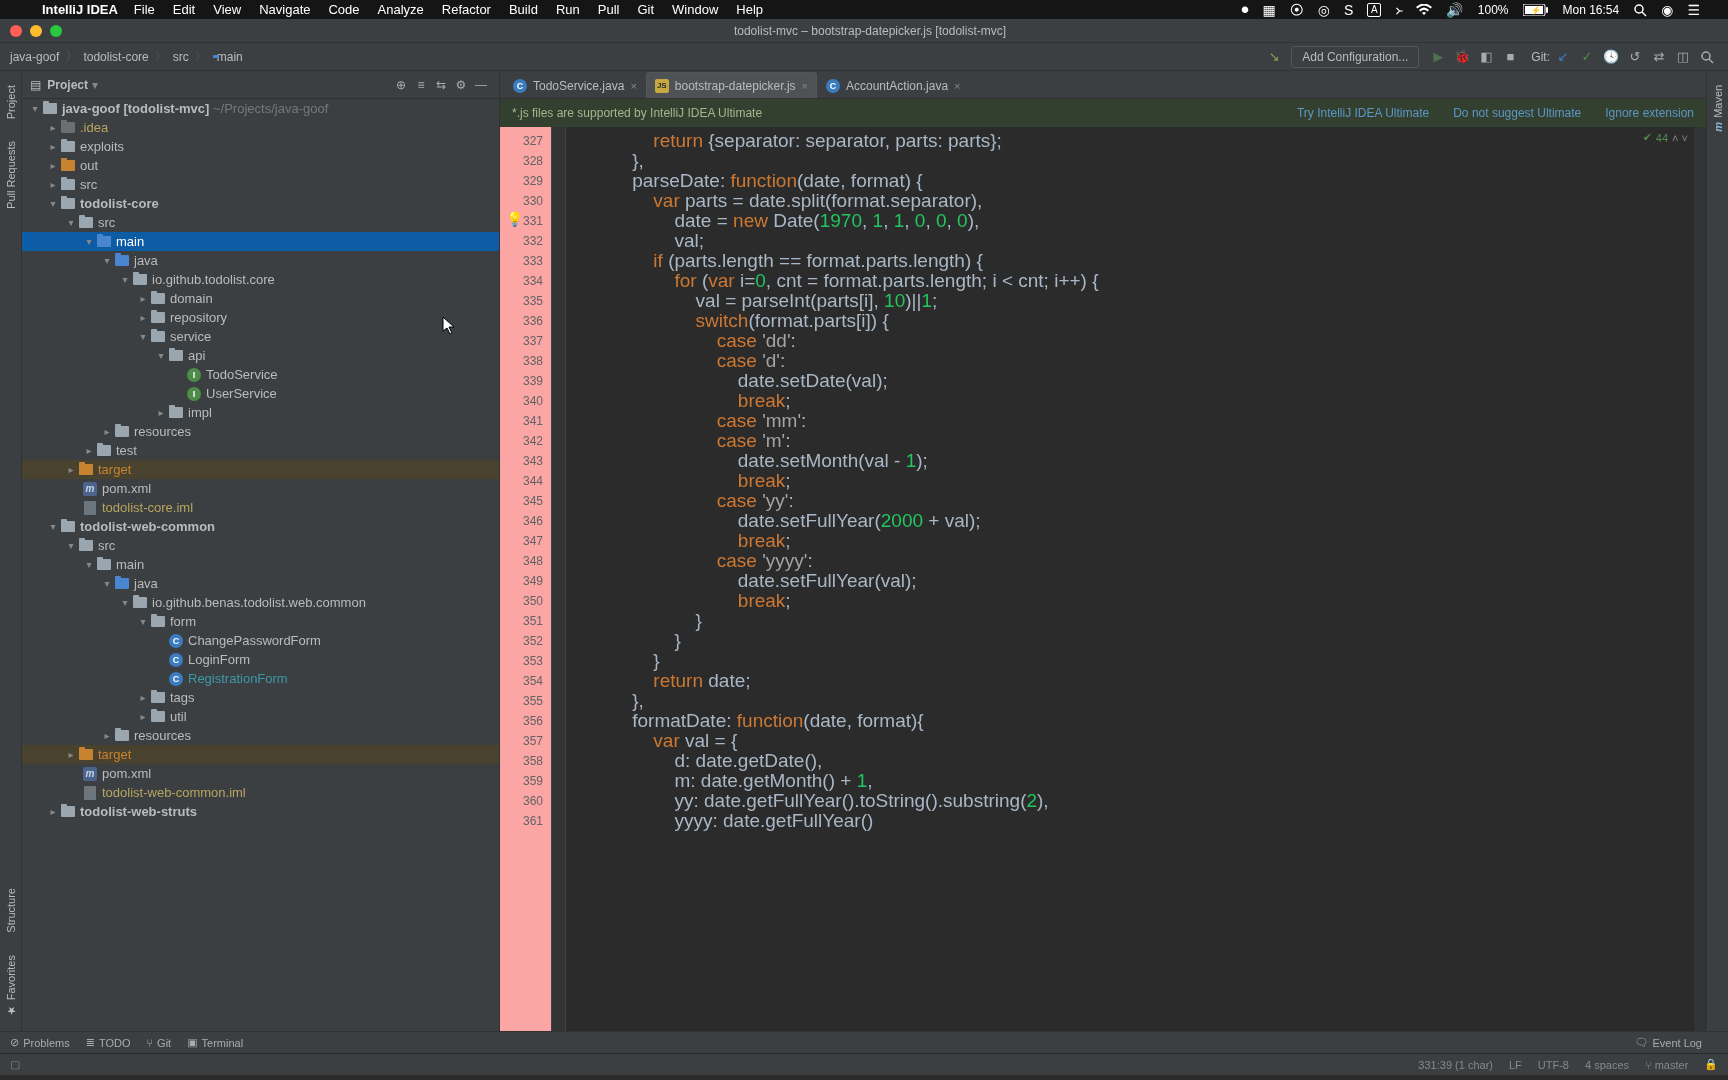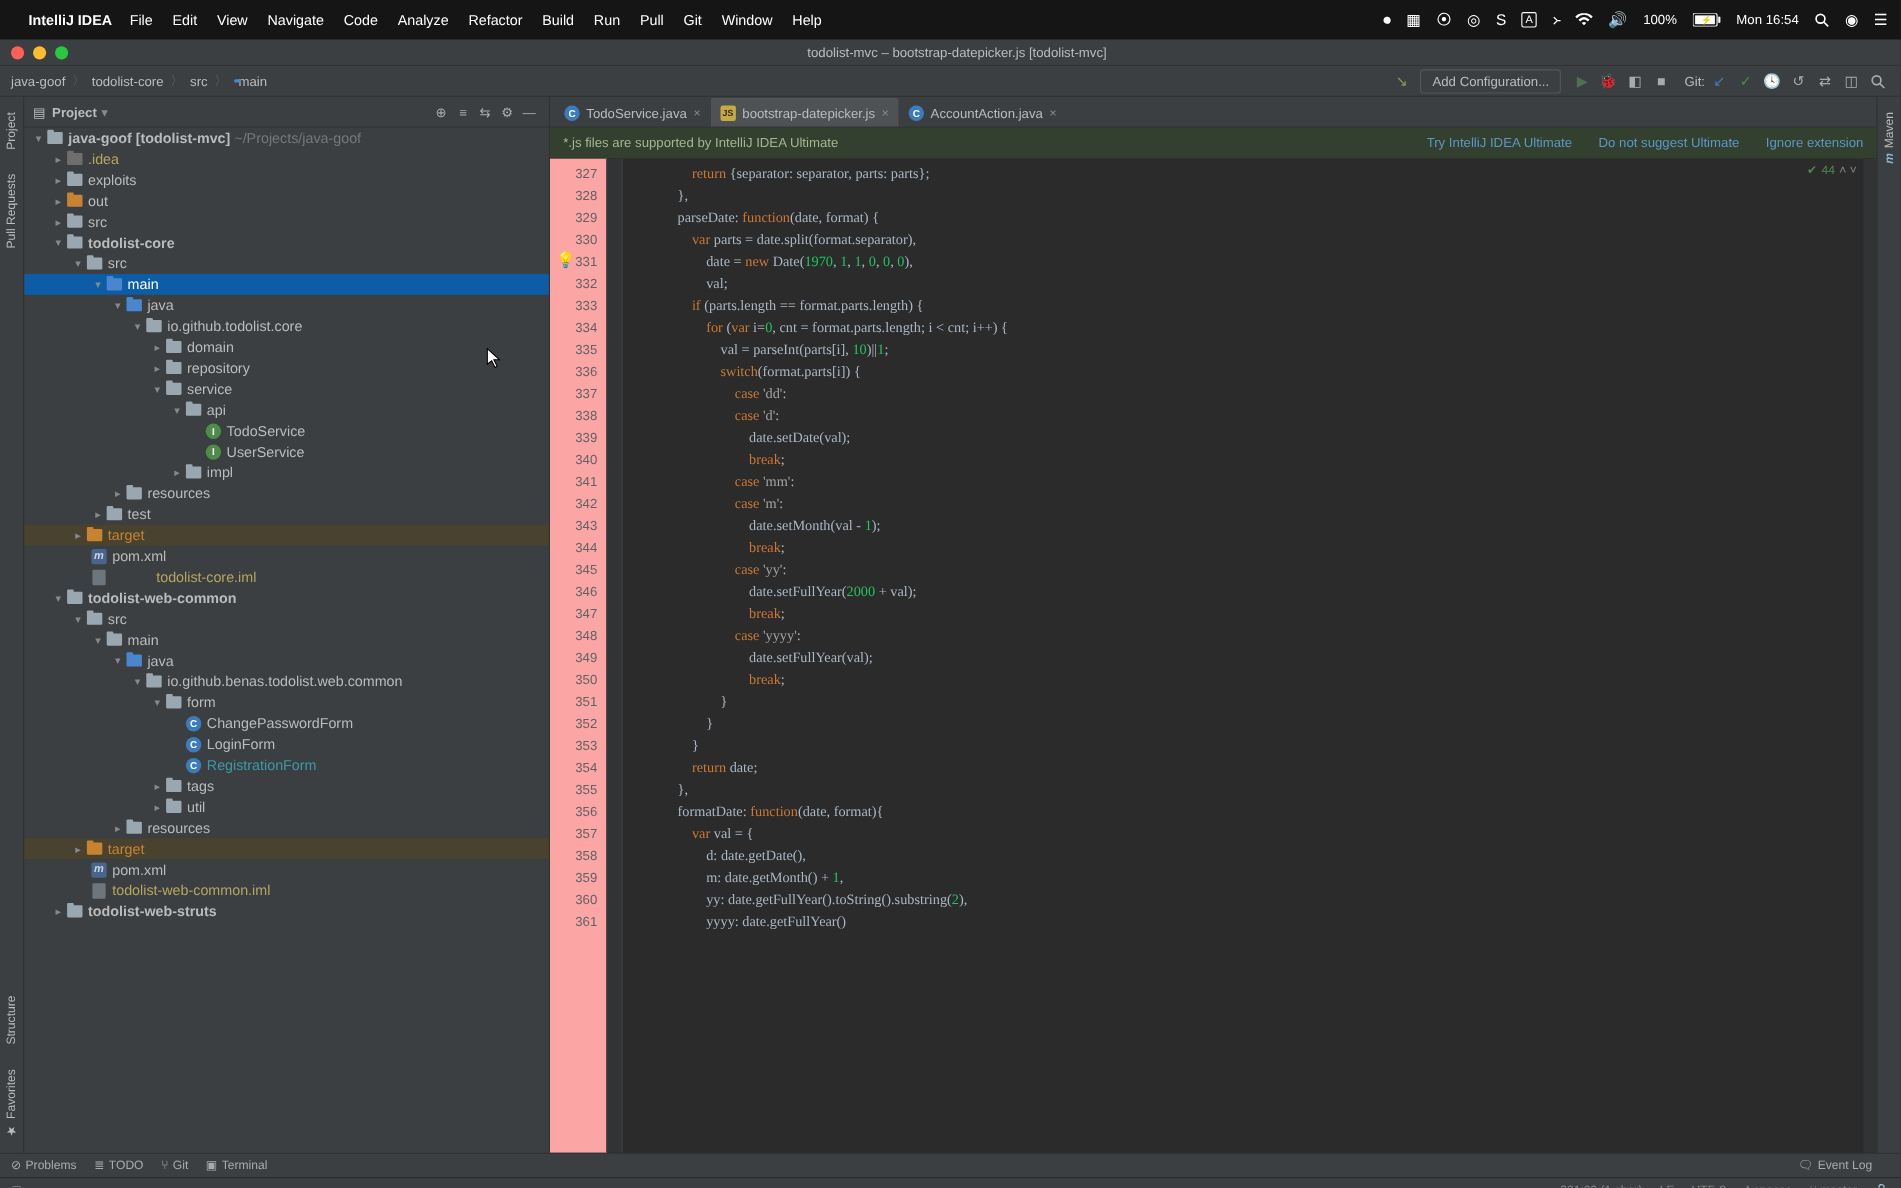--- a/index.html
+++ b/index.html
@@ -6,26 +6,26 @@
 body {
   font-family: -apple-system, BlinkMacSystemFont, "Segoe UI", sans-serif;
   background: #2b2b2b;
   color: #a9b7c6;
   font-size: 13px;
   overflow: hidden;
   width: 1728px;
   height: 1080px;
 }
 .macos-menu {
-  height: 36px;
+  height: 19px;
   background: rgba(20,20,20,0.95);
   color: #fff;
   display: flex;
   align-items: center;
-  padding: 0 12px;
+  padding: 0 28px;
   font-size: 13px;
   font-weight: 500;
 }
 .macos-menu .apple { margin-right: 14px; }
 .macos-menu .app-name { font-weight: 700; margin-right: 16px; }
 .macos-menu .menu-item { margin-right: 18px; cursor: default; }
 .macos-menu .spacer { flex: 1; }
 .macos-menu .status-icon { margin-left: 14px; font-size: 14px; display:inline-flex; align-items:center; }
 .title-bar {
   height: 24px;
@@ -106,21 +106,21 @@
 .banner .spacer { flex:1; }
 .banner .blink { color:#5c96c4; cursor:pointer; }
 .code-container { flex:1; display:flex; position:relative; overflow:hidden; }
 .gutter-nums {
   width:52px; background:#fca5a5; color:#606366; font-family:Liberation Sans, sans-serif;
   font-size:12px; text-align:right; padding:4px 8px 4px 0; line-height:20px;
   border-right:1px solid #404244;
 }
 .gutter-fold { width:14px; background:#313335; border-right:1px solid #404244; }
 .code-text {
-  flex:1; font-family:Liberation Serif, serif; font-size:13px;
+  flex:1; font-family:Liberation Sans, sans-serif; font-size:19px;
   line-height:20px; padding:4px 0 4px 24px; white-space:pre; color:#a9b7c6;
   position:relative;
 }
 .code-text .kw { color:#cc7832; }
 .code-text .fn { color:#cc7832; }
 .code-text .num { color:#22c55e; }
 .code-text .str { color:#a3a3a3; }
 .code-lamp { position:absolute; left:6px; top:84px; color:#d9a33c; font-size:14px; }
 .code-badge { position:absolute; right:18px; top:4px; font-size:11px; color:#508a4f; display:flex; align-items:center; gap:4px; }
 .marker-strip { width:12px; background:#313335; }
@@ -405,21 +405,21 @@
             <span class="folder-ic orange"></span>
           </span>
           <span class="text-orange">target</span>
         </div>
       <div class="tree-row" style="padding-left:60px;">
           <span class="ficon">
             <span class="m-ic">m</span>
           </span>
           <span>pom.xml</span>
         </div>
-      <div class="tree-row" style="padding-left:60px;gap:40px;">
+      <div class="tree-row" style="padding-left:60px;">
           <span class="ficon">
             <span class="file-ic"></span>
           </span>
           <span class="text-yellow">todolist-core.iml</span>
         </div>
       <div class="tree-row" style="padding-left:24px;">
           <span class="chev">▾</span>
           <span class="ficon">
             <span class="folder-ic"></span>
           </span>

